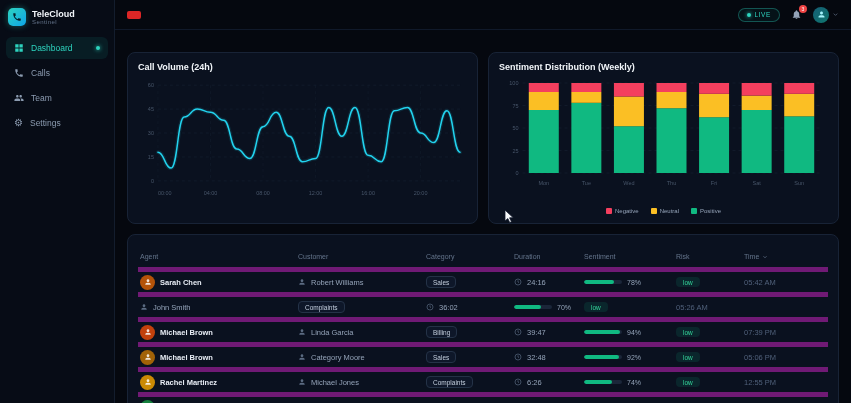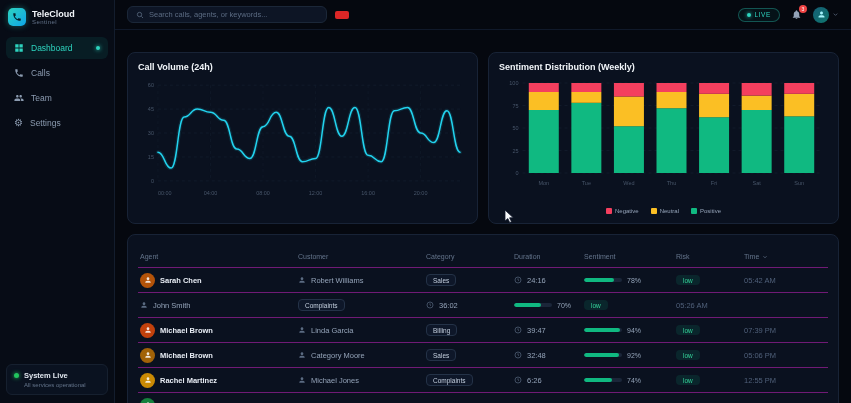--- a/index.html
+++ b/index.html
@@ -95,21 +95,21 @@
   .legend-swatch { width: 6px; height: 6px; border-radius: 1px; }
 
   
   .recent-card { height: 210px; display: flex; flex-direction: column; }
   .recent-head { display: flex; align-items: center; justify-content: space-between; }
   .view-all { color: #2dd4bf; font-size: 7px; cursor: pointer; display: flex; align-items: center; gap: 2px; }
   .table { margin-top: 9px; }
   .thead, .trow { display: grid; grid-template-columns: 158px 128px 88px 70px 92px 68px 1fr; align-items: center; padding: 0 2px; }
   .thead { color: #64748b; font-size: 7px; padding-bottom: 7px; }
   .thead .cell { color: #64748b; gap: 3px; }
-  .trow { border-top: 1px solid #701a75; height: 25px; font-size: 7.5px; cursor: pointer; }
+  .trow { border-top: 5px solid #701a75; height: 25px; font-size: 7.5px; cursor: pointer; }
   .cell { display: flex; align-items: center; gap: 5px; color: #94a3b8; min-width: 0; }
   .avatar {
     width: 15px; height: 15px; border-radius: 50%; flex-shrink: 0;
     display: flex; align-items: center; justify-content: center;
     color: rgba(255,255,255,.85);
   }
   .agent-name { color: #e8edf5; font-weight: bold; font-size: 7.5px; white-space: nowrap; }
   .cicon { display: flex; color: #5b6b82; flex-shrink: 0; }
   .pill { border: 1px solid #243247; background: #0e1729; color: #c3cedd; font-size: 6.5px; padding: 1.5px 6px; border-radius: 4px; white-space: nowrap; }
   .track { width: 38px; height: 4px; border-radius: 2px; background: #1b2639; overflow: hidden; display: inline-block; flex-shrink: 0; }
@@ -157,39 +157,25 @@
             <path d="M16 11c1.7 0 3-1.3 3-3s-1.3-3-3-3-3 1.3-3 3 1.3 3 3 3zm-8 0c1.7 0 3-1.3 3-3S9.7 5 8 5 5 6.3 5 8s1.3 3 3 3zm0 2c-2.3 0-7 1.2-7 3.5V19h14v-2.5C15 14.2 10.3 13 8 13zm8 0c-.3 0-.6 0-1 .1 1.2.8 2 1.9 2 3.4V19h6v-2.5c0-2.3-4.7-3.5-7-3.5z"></path>
           </svg>
         <span>Team</span>
       </div>
       <div class="nav-item">
         <span class="gear">⚙</span>
         <span>Settings</span>
       </div>
     </nav>
 
-    <div class="sys-card">
-      <div class="sys-title">
-        <span class="sys-dot"></span>
-        <span>System Live</span>
-      </div>
-      <div class="sys-sub">All services operational</div>
-    </div>
   </aside>
 
   <div class="main">
 
     <header class="topbar">
-      <div class="search">
-        <svg width="8" height="8" viewBox="0 0 24 24" fill="none" stroke="currentColor" stroke-width="2.4">
-            <circle cx="10.5" cy="10.5" r="6.5"></circle>
-            <path d="M16 16l5 5"></path>
-          </svg>
-        <input type="text" placeholder="Search calls, agents, or keywords..." style="">
-      </div>
       <span class="alert-pill"></span>
 
       <div class="topbar-right">
         <div class="live-pill">
           <span class="live-dot"></span>
           <span>LIVE</span>
         </div>
         <div class="bell">
           <svg width="11" height="11" viewBox="0 0 24 24" fill="currentColor">
               <path d="M12 22c1.1 0 2-.9 2-2h-4c0 1.1.9 2 2 2zm6-6v-5c0-3.1-1.6-5.6-4.5-6.3V4c0-.8-.7-1.5-1.5-1.5S10.5 3.2 10.5 4v.7C7.6 5.4 6 7.9 6 11v5l-2 2v1h16v-1l-2-2z"></path>

